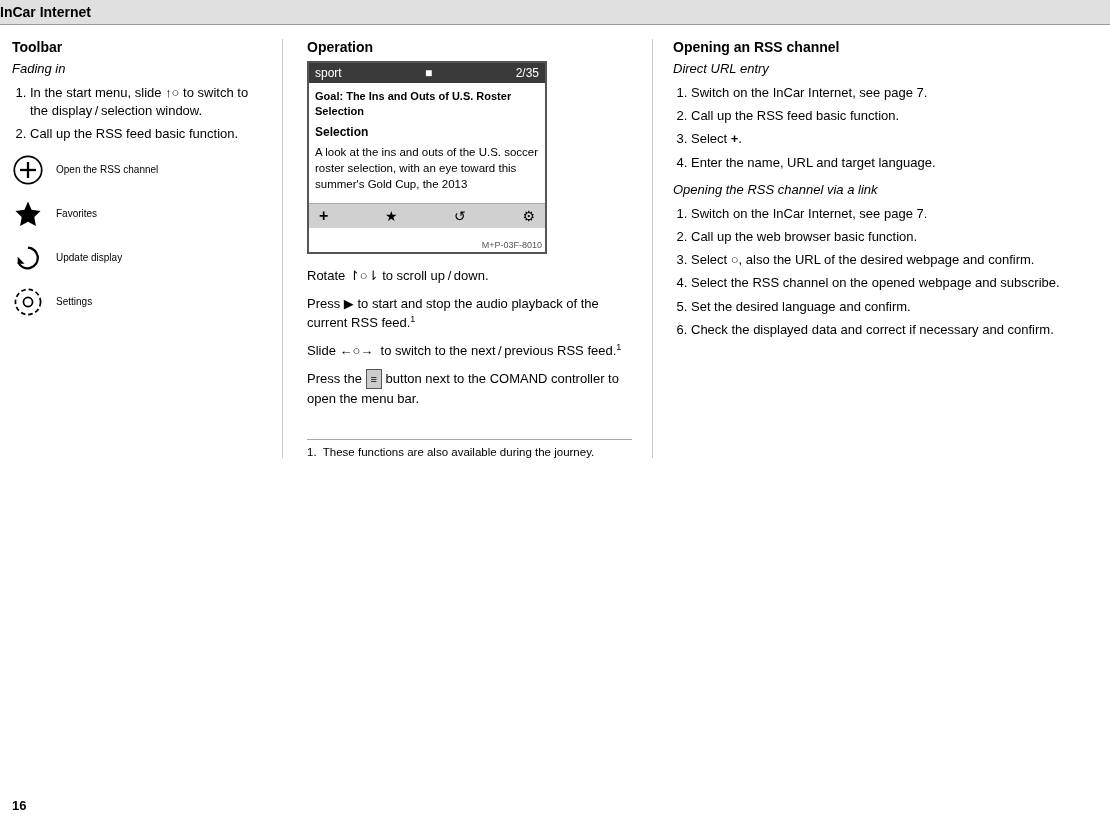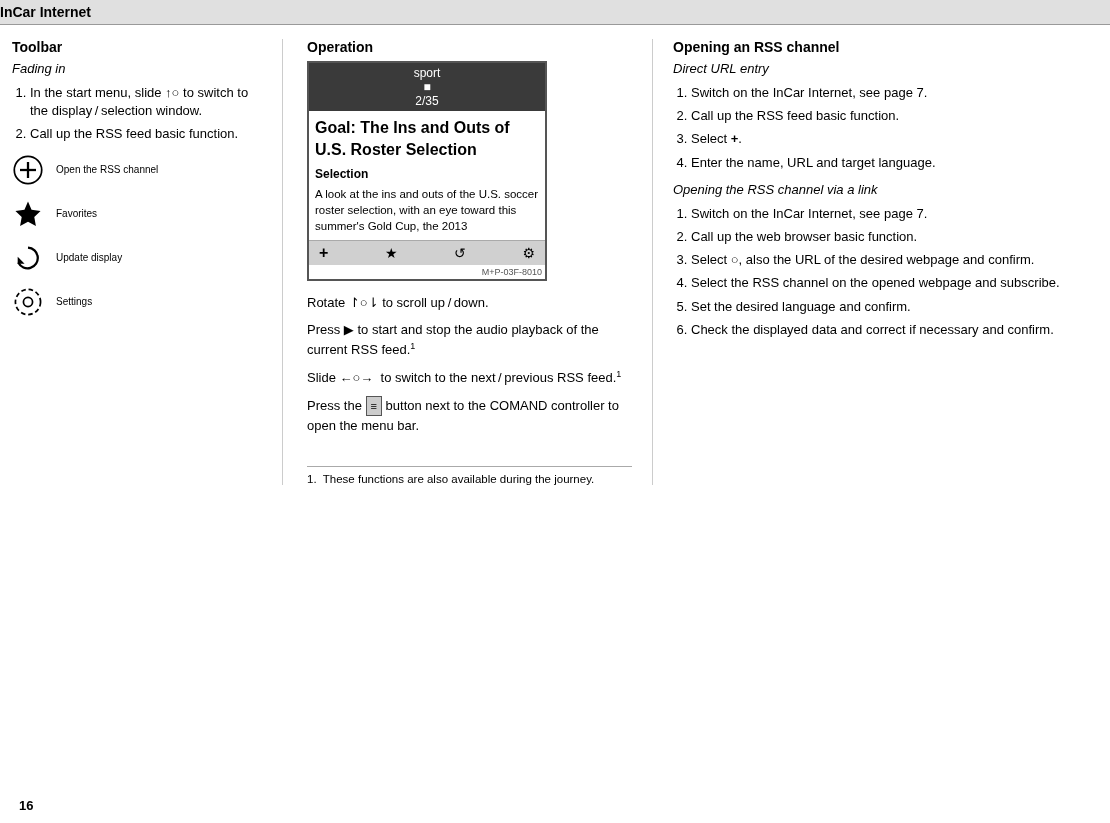--- a/index.html
+++ b/index.html
@@ -88,39 +88,38 @@
       background: #fff;
     }
     .screen-top-bar {
       background: #3a3a3a;
       color: #fff;
       display: flex;
       justify-content: space-between;
       align-items: center;
       padding: 3px 6px;
       font-size: 12px;
-      flex-direction: column;
     }
     .screen-top-bar .channel-name {
       font-size: 12px;
     }
     .screen-top-bar .page-count {
       font-size: 12px;
     }
     .screen-body {
       padding: 6px;
       font-size: 12px;
       line-height: 1.4;
       min-height: 120px;
       color: #000;
     }
     .screen-body .article-title {
       font-weight: bold;
       margin-bottom: 4px;
-      font-size: 16px;
+      font-size: 11px;
     }
     .screen-body .article-subtitle {
       font-weight: bold;
       font-size: 12px;
       margin-bottom: 3px;
     }
     .screen-body .article-text {
       font-size: 11.5px;
     }
     .screen-bottom-bar {
@@ -128,39 +127,39 @@
       display: flex;
       justify-content: space-between;
       align-items: center;
       padding: 3px 10px;
       border-top: 1px solid #aaa;
     }
     .screen-id {
       font-size: 9px;
       color: #555;
       text-align: right;
-      margin-top: 2px;
+      margin-top: 12px;
       margin-right: 3px;
       margin-bottom: 2px;
     }
     .operation-text {
       font-size: 13px;
       line-height: 1.5;
       margin-bottom: 8px;
     }
     .footnote {
       font-size: 11.5px;
       margin-top: 30px;
       border-top: 1px solid #aaa;
       padding-top: 6px;
     }
     .page-number {
       position: absolute;
       bottom: 10px;
-      left: 19px;
+      left: 12px;
       font-size: 13px;
       font-weight: bold;
     }
     
     sup {
       font-size: 9px;
       vertical-align: super;
     }
     
     b { font-weight: bold; }

